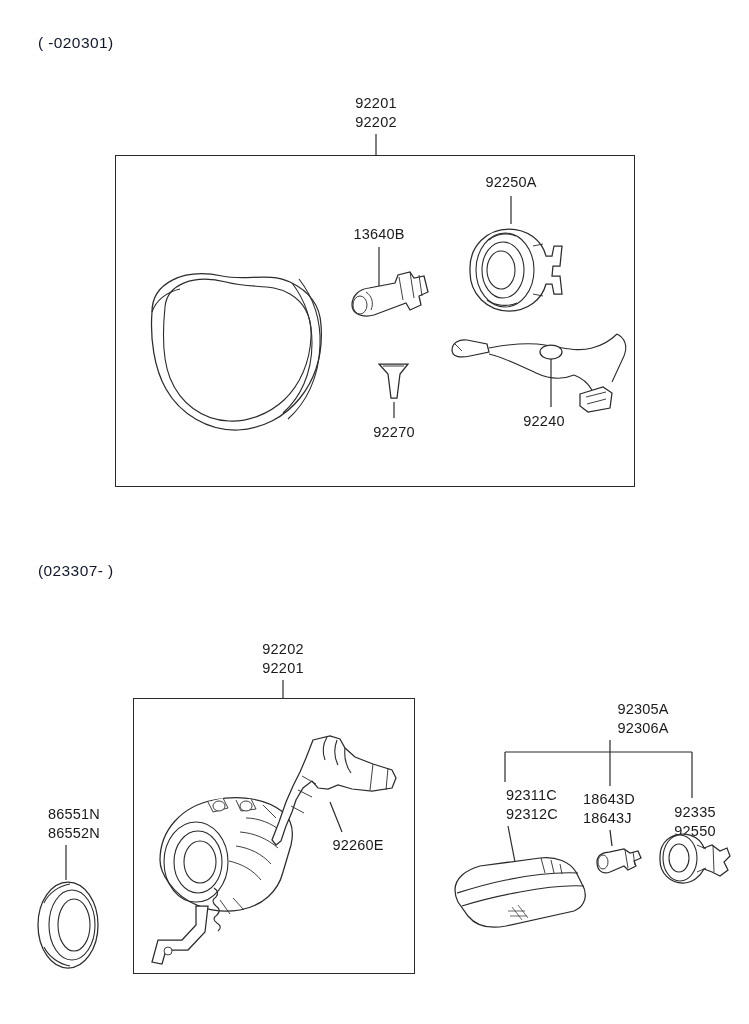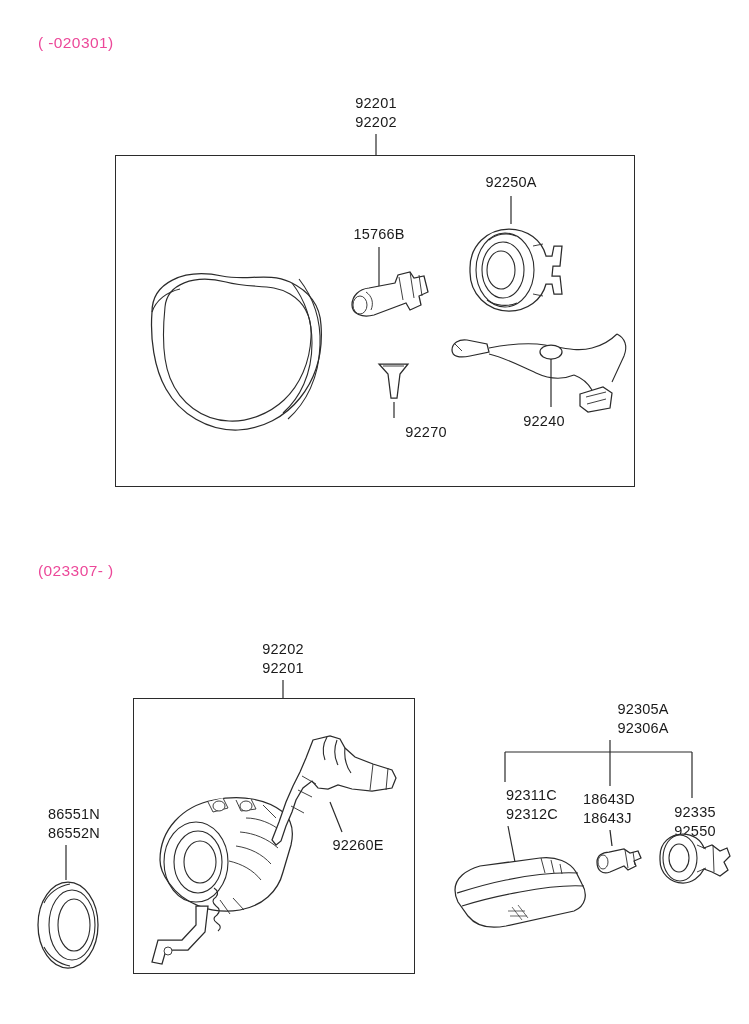--- a/index.html
+++ b/index.html
@@ -26,21 +26,21 @@
     white-space: pre;
     line-height: 19px;
     color: #1a1a1a;
   }
   .lbl.center { transform: translateX(-50%); }
   .section-title {
     position: absolute;
     font-size: 15.5px;
     letter-spacing: 0.4px;
     white-space: pre;
-    color: #ec4899;
+    color: #0f172a;
   }
   .box {
     position: absolute;
     border: 1.3px solid #2b2b2b;
     box-sizing: border-box;
   }
   svg.overlay {
     position: absolute;
     left: 0; top: 0;
     width: 749px;
@@ -80,23 +80,23 @@
 
   <div class="section-title" style="left:38px; top:34px;">( -020301)</div>
 
   <div class="box" style="left:115px; top:155px; width:520px; height:332px;"></div>
 
   <div class="lbl center" style="left:376px; top:94px;">92201
 92202</div>
 
   <div class="lbl center" style="left:511px; top:173px;">92250A</div>
 
-  <div class="lbl center" style="left:379px; top:225px;">15766B</div>
-
-  <div class="lbl center" style="left:394px; top:423px;margin-left:32px;">92270</div>
+  <div class="lbl center" style="left:379px; top:225px;">13640B</div>
+
+  <div class="lbl center" style="left:394px; top:423px;">92270</div>
 
   <div class="lbl center" style="left:544px; top:412px;">92240</div>
 
   <div class="section-title" style="left:38px; top:562px;">(023307- )</div>
 
   <div class="box" style="left:133px; top:698px; width:282px; height:276px;"></div>
 
   <div class="lbl center" style="left:283px; top:640px;">92202
 92201</div>
 

